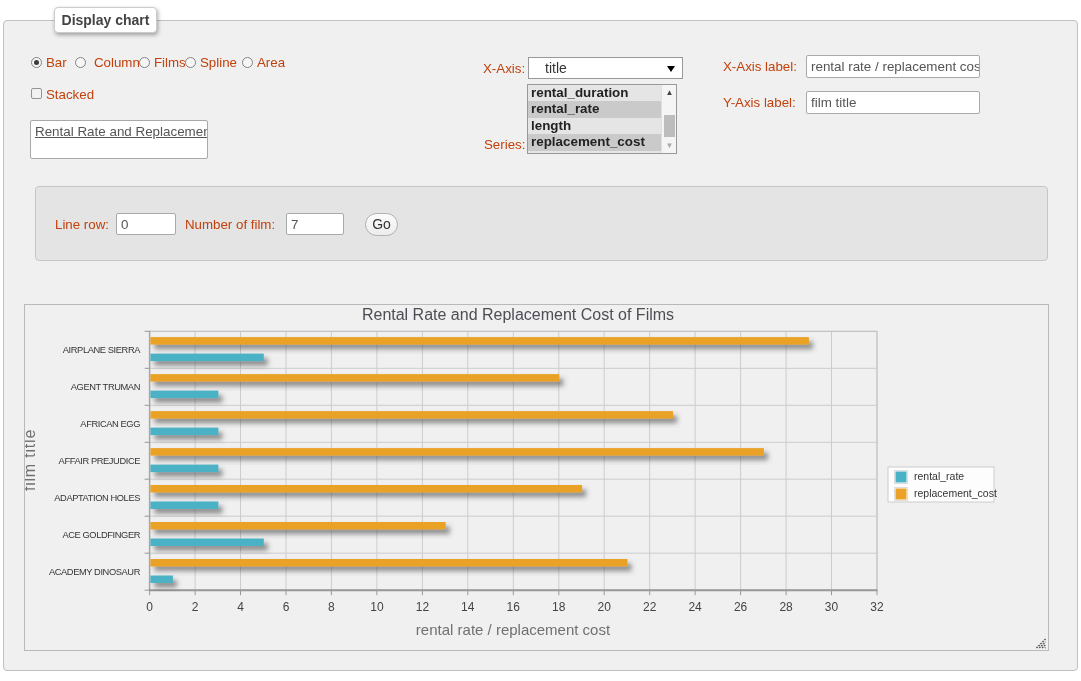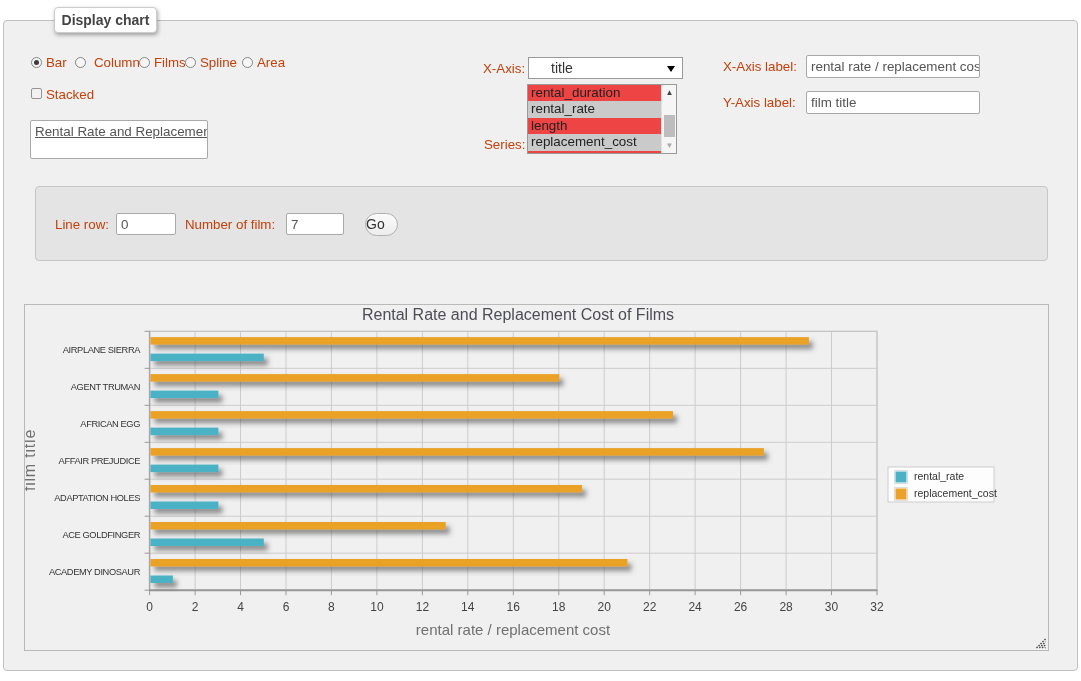--- a/index.html
+++ b/index.html
@@ -13,29 +13,29 @@
 .radio.sel::after { content:""; position:absolute; left:2px; top:2px; width:5px; height:5px;
       border-radius:50%; background:#3b3b3b; }
 .checkbox { position:absolute; width:11px; height:11px; border:1px solid #949494; border-radius:2px;
       background:#f1f1f1; }
 .tinput { position:absolute; background:#ffffff; border:1px solid #a9a9a9; border-radius:2px;
       font-size:13.4px; color:#555; line-height:21px; padding-left:4px; white-space:nowrap; overflow:hidden; }
 #panel { position:absolute; left:35px; top:186px; width:1013px; height:75px; background:#e4e4e4;
       border:1px solid #c6c6c6; border-radius:4px; }
 #gobtn { position:absolute; left:365px; top:213px; width:33px; height:23px; border:1px solid #b0b0b0;
       border-radius:11.5px; background:linear-gradient(#fbfbfb,#ededed); font-size:14px; color:#333;
-      text-align:left; line-height:21px; }
+      text-align:center; line-height:21px; }
 #chartbox { position:absolute; left:24px; top:304px; width:1025px; height:347px;
       border:1px solid #b9b9b9; }
 #xsel { position:absolute; left:528px; top:57px; width:155px; height:22px; background:#fff;
-      border:1px solid #999; font-size:14px; color:#333; line-height:20px; padding-left:22px; }
+      border:1px solid #999; font-size:14px; color:#333; line-height:20px; padding-left:16px; }
 #xsel::after { content:""; position:absolute; right:7px; top:8px; width:0; height:0;
       border-left:4.5px solid transparent; border-right:4.5px solid transparent; border-top:6px solid #000; }
-#mlist { position:absolute; left:527px; top:84px; width:150px; height:70px; background:#ef4444;
-      border:1px solid #999; font-size:13.4px; color:#222; overflow:hidden; }
+#mlist { position:absolute; left:527px; top:84px; width:150px; height:70px; background:#e5e5e5;
+      border:1px solid #999; font-size:13.4px; color:#222; overflow:hidden;font-weight:bold; }
 .opt { height:16.4px; line-height:16.4px; padding-left:3px; white-space:nowrap; }
 .opt.sel { background:#cacaca; }
 #sbar { position:absolute; right:0; top:0; width:15px; height:68px; background:#f5f5f5; border-left:1px solid #e0e0e0; }
 .sarr { position:absolute; left:0; width:15px; height:15px; text-align:center; font-size:8px; line-height:15px; color:#444; }
 #sthumb { position:absolute; left:2px; top:30px; width:11px; height:22px; background:#bdbdbd; }
 </style></head>
 <body>
 <div id="fs"></div>
 <div id="legendbox">Display chart</div>
 

